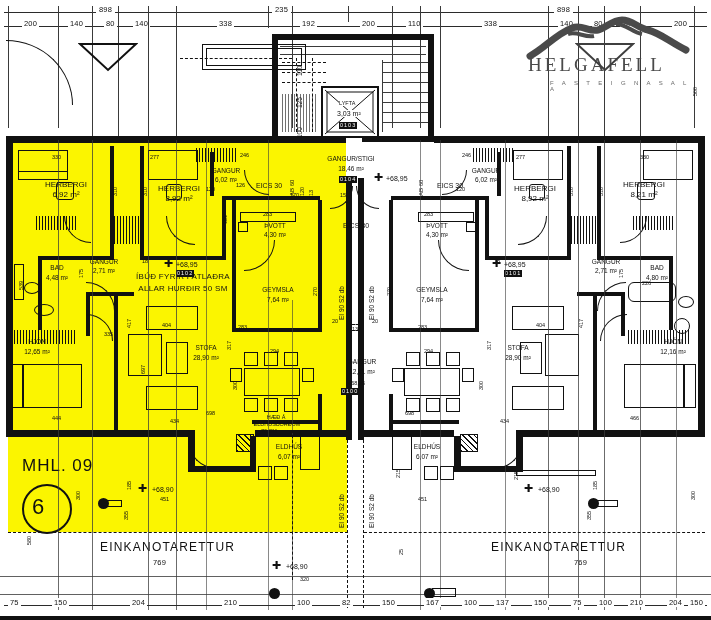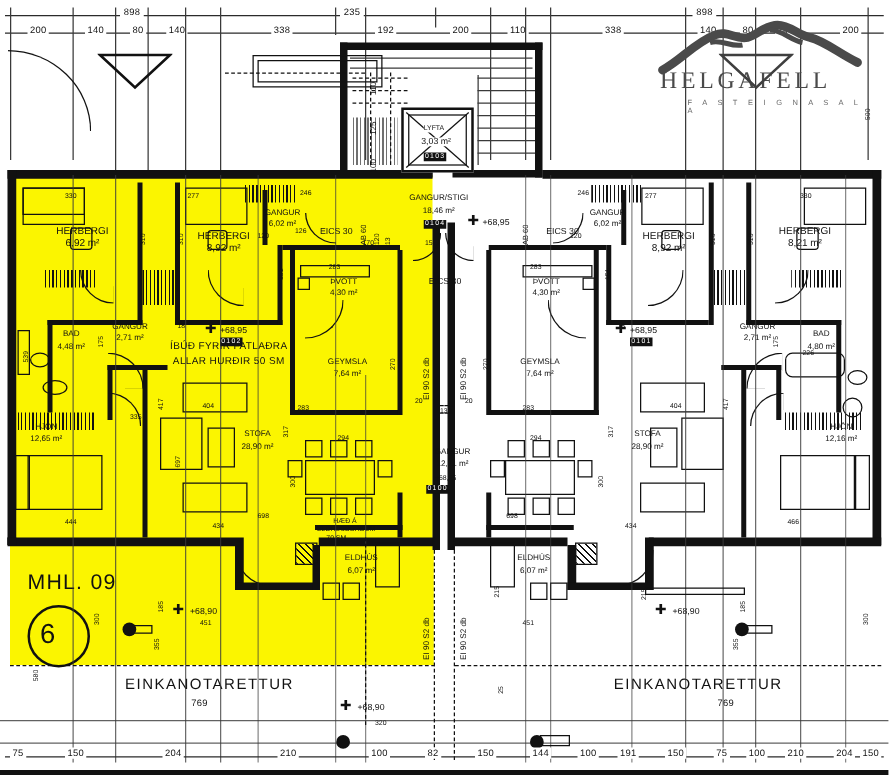--- a/index.html
+++ b/index.html
@@ -545,23 +545,23 @@
 
   <div>
     <div class="ln hl" style="left:4px;top:605px;width:703px;"></div>
     <span class="t dim" style="left:8px;top:598px;background:#fff;padding:0 2px;">75</span>
     <span class="t dim" style="left:52px;top:598px;background:#fff;padding:0 2px;">150</span>
     <span class="t dim" style="left:130px;top:598px;background:#fff;padding:0 2px;">204</span>
     <span class="t dim" style="left:222px;top:598px;background:#fff;padding:0 2px;">210</span>
     <span class="t dim" style="left:295px;top:598px;background:#fff;padding:0 2px;">100</span>
     <span class="t dim" style="left:340px;top:598px;background:#fff;padding:0 2px;">82</span>
     <span class="t dim" style="left:380px;top:598px;background:#fff;padding:0 2px;">150</span>
-    <span class="t dim" style="left:424px;top:598px;background:#fff;padding:0 2px;">144</span>
+    <span class="t dim" style="left:424px;top:598px;background:#fff;padding:0 2px;">167</span>
     <span class="t dim" style="left:462px;top:598px;background:#fff;padding:0 2px;">100</span>
-    <span class="t dim" style="left:494px;top:598px;background:#fff;padding:0 2px;">191</span>
+    <span class="t dim" style="left:494px;top:598px;background:#fff;padding:0 2px;">137</span>
     <span class="t dim" style="left:532px;top:598px;background:#fff;padding:0 2px;">150</span>
     <span class="t dim" style="left:571px;top:598px;background:#fff;padding:0 2px;">75</span>
     <span class="t dim" style="left:597px;top:598px;background:#fff;padding:0 2px;">100</span>
     <span class="t dim" style="left:628px;top:598px;background:#fff;padding:0 2px;">210</span>
     <span class="t dim" style="left:667px;top:598px;background:#fff;padding:0 2px;">204</span>
     <span class="t dim" style="left:688px;top:598px;background:#fff;padding:0 2px;">150</span>
   </div>
   <div class="ln hl" style="left:0px;top:616px;width:711px;height:4px;background:#111;"></div>
 
 </div>

